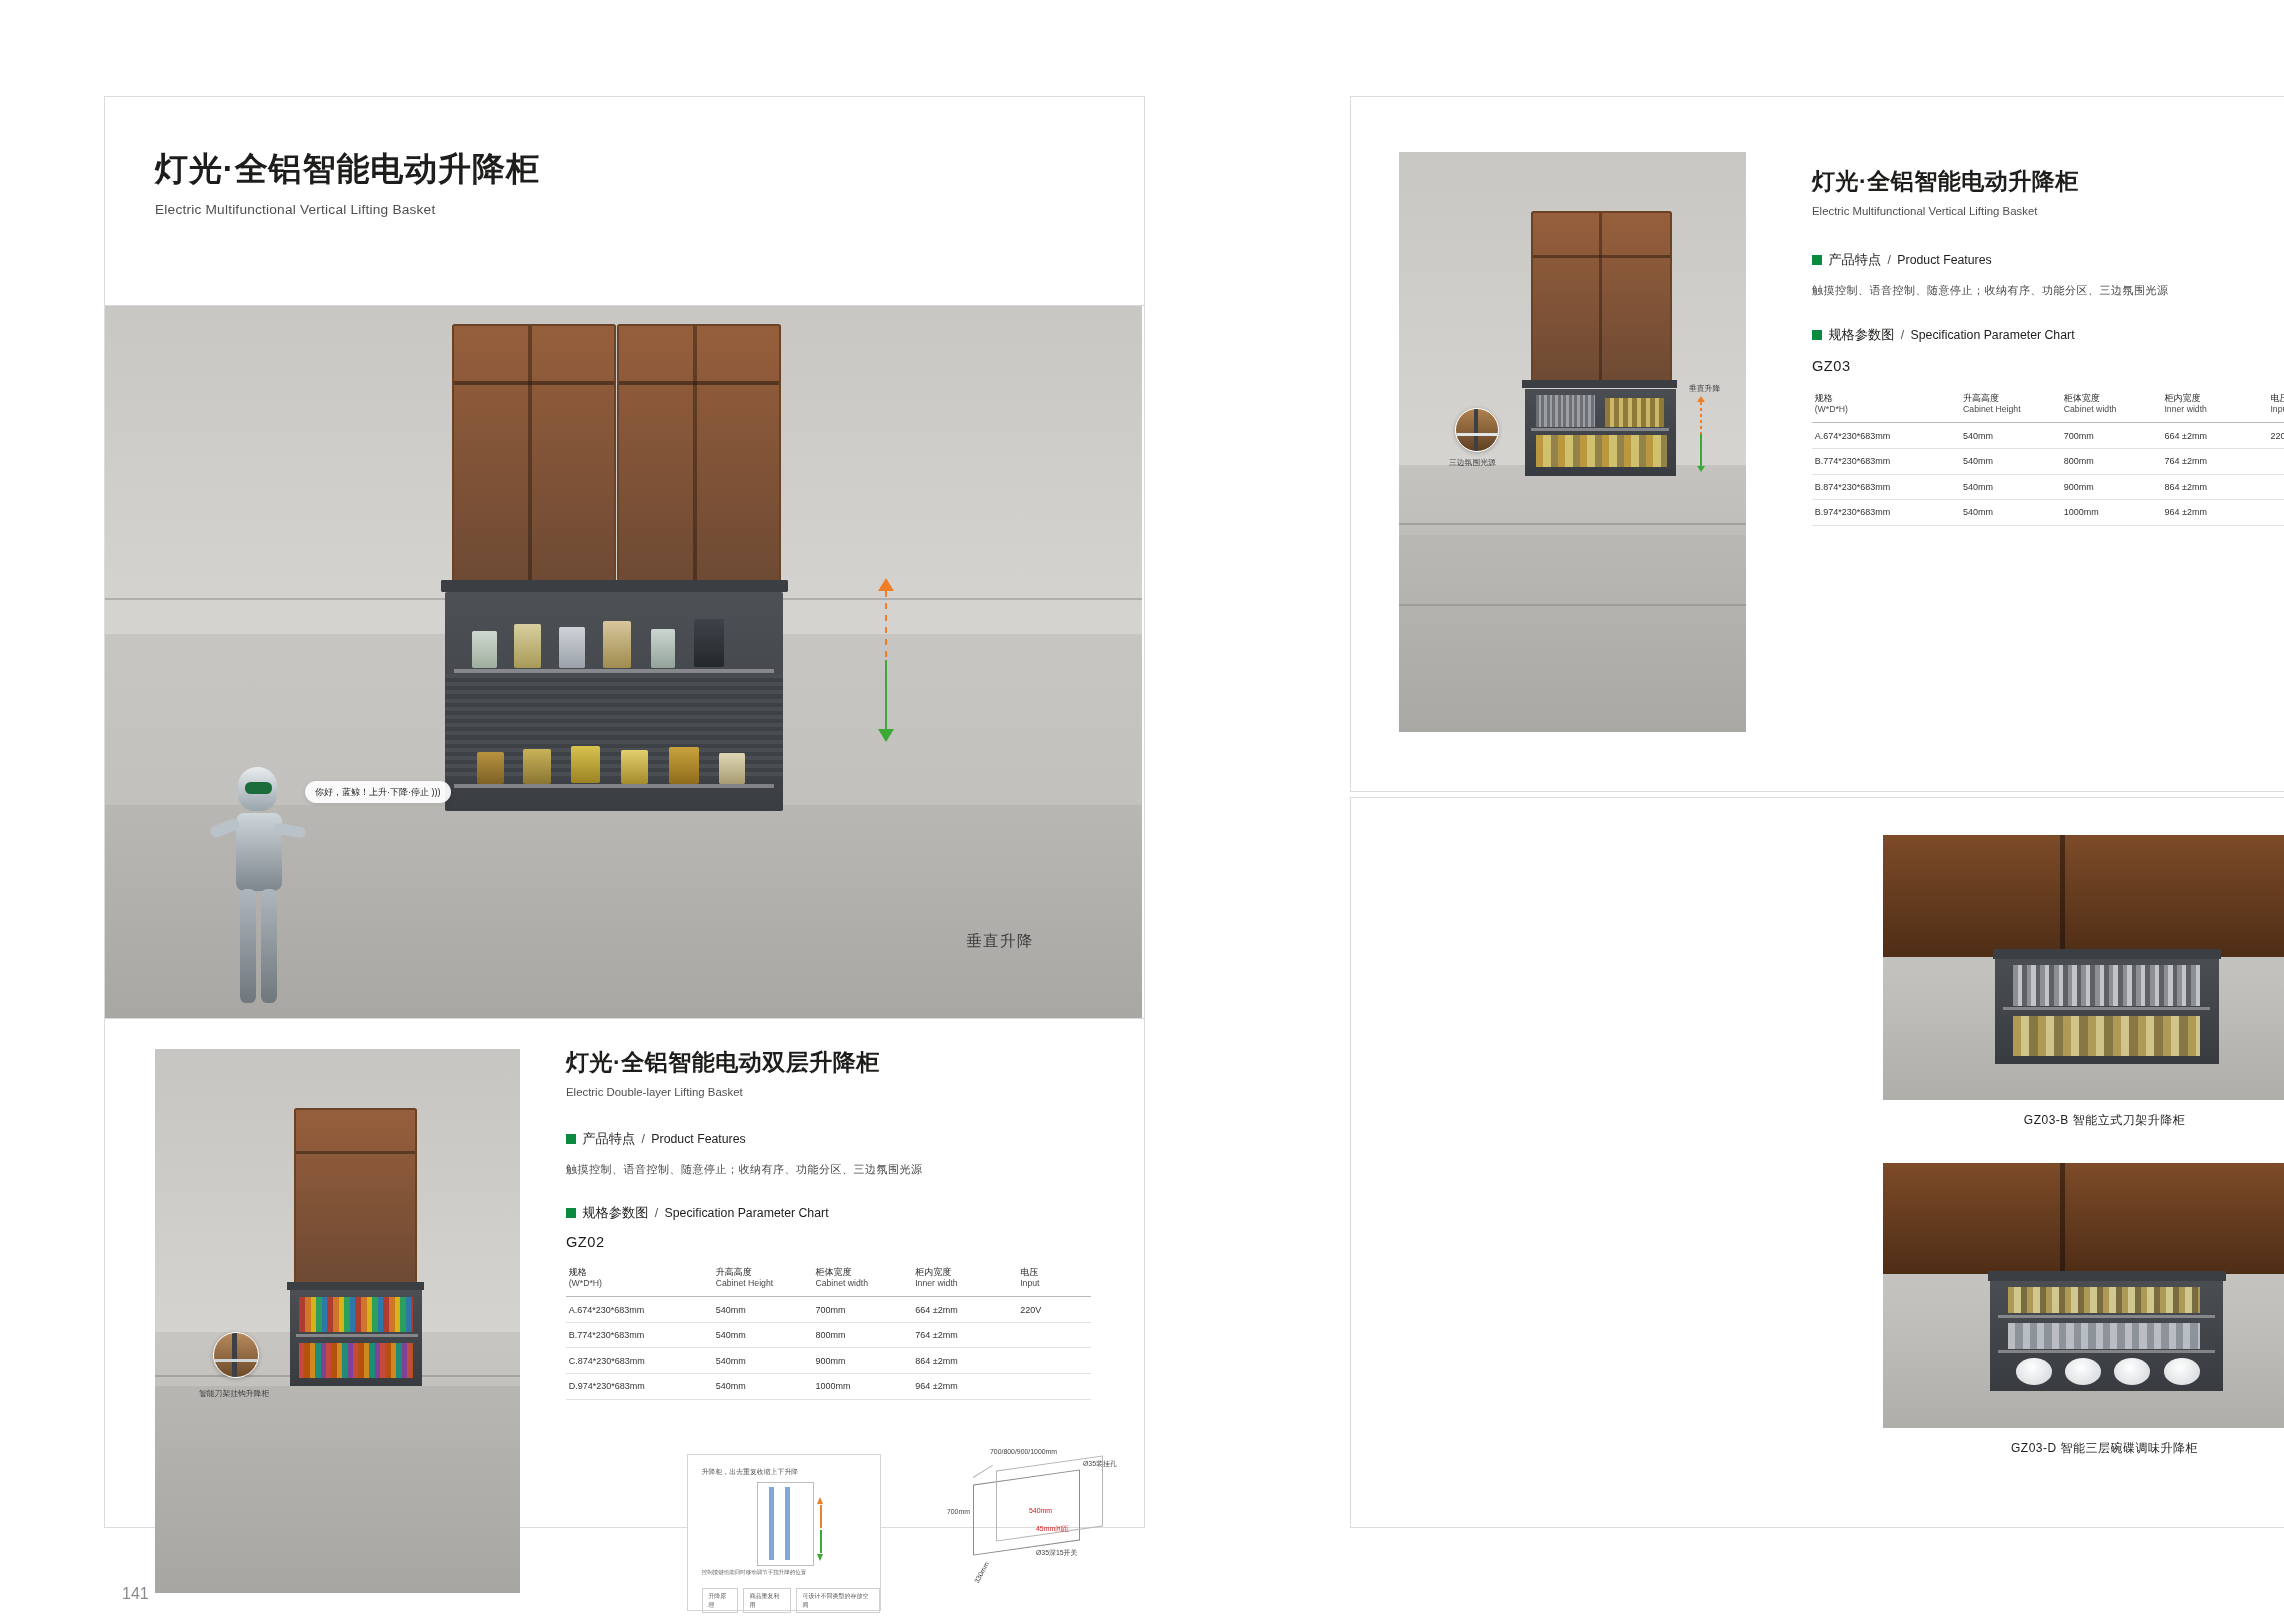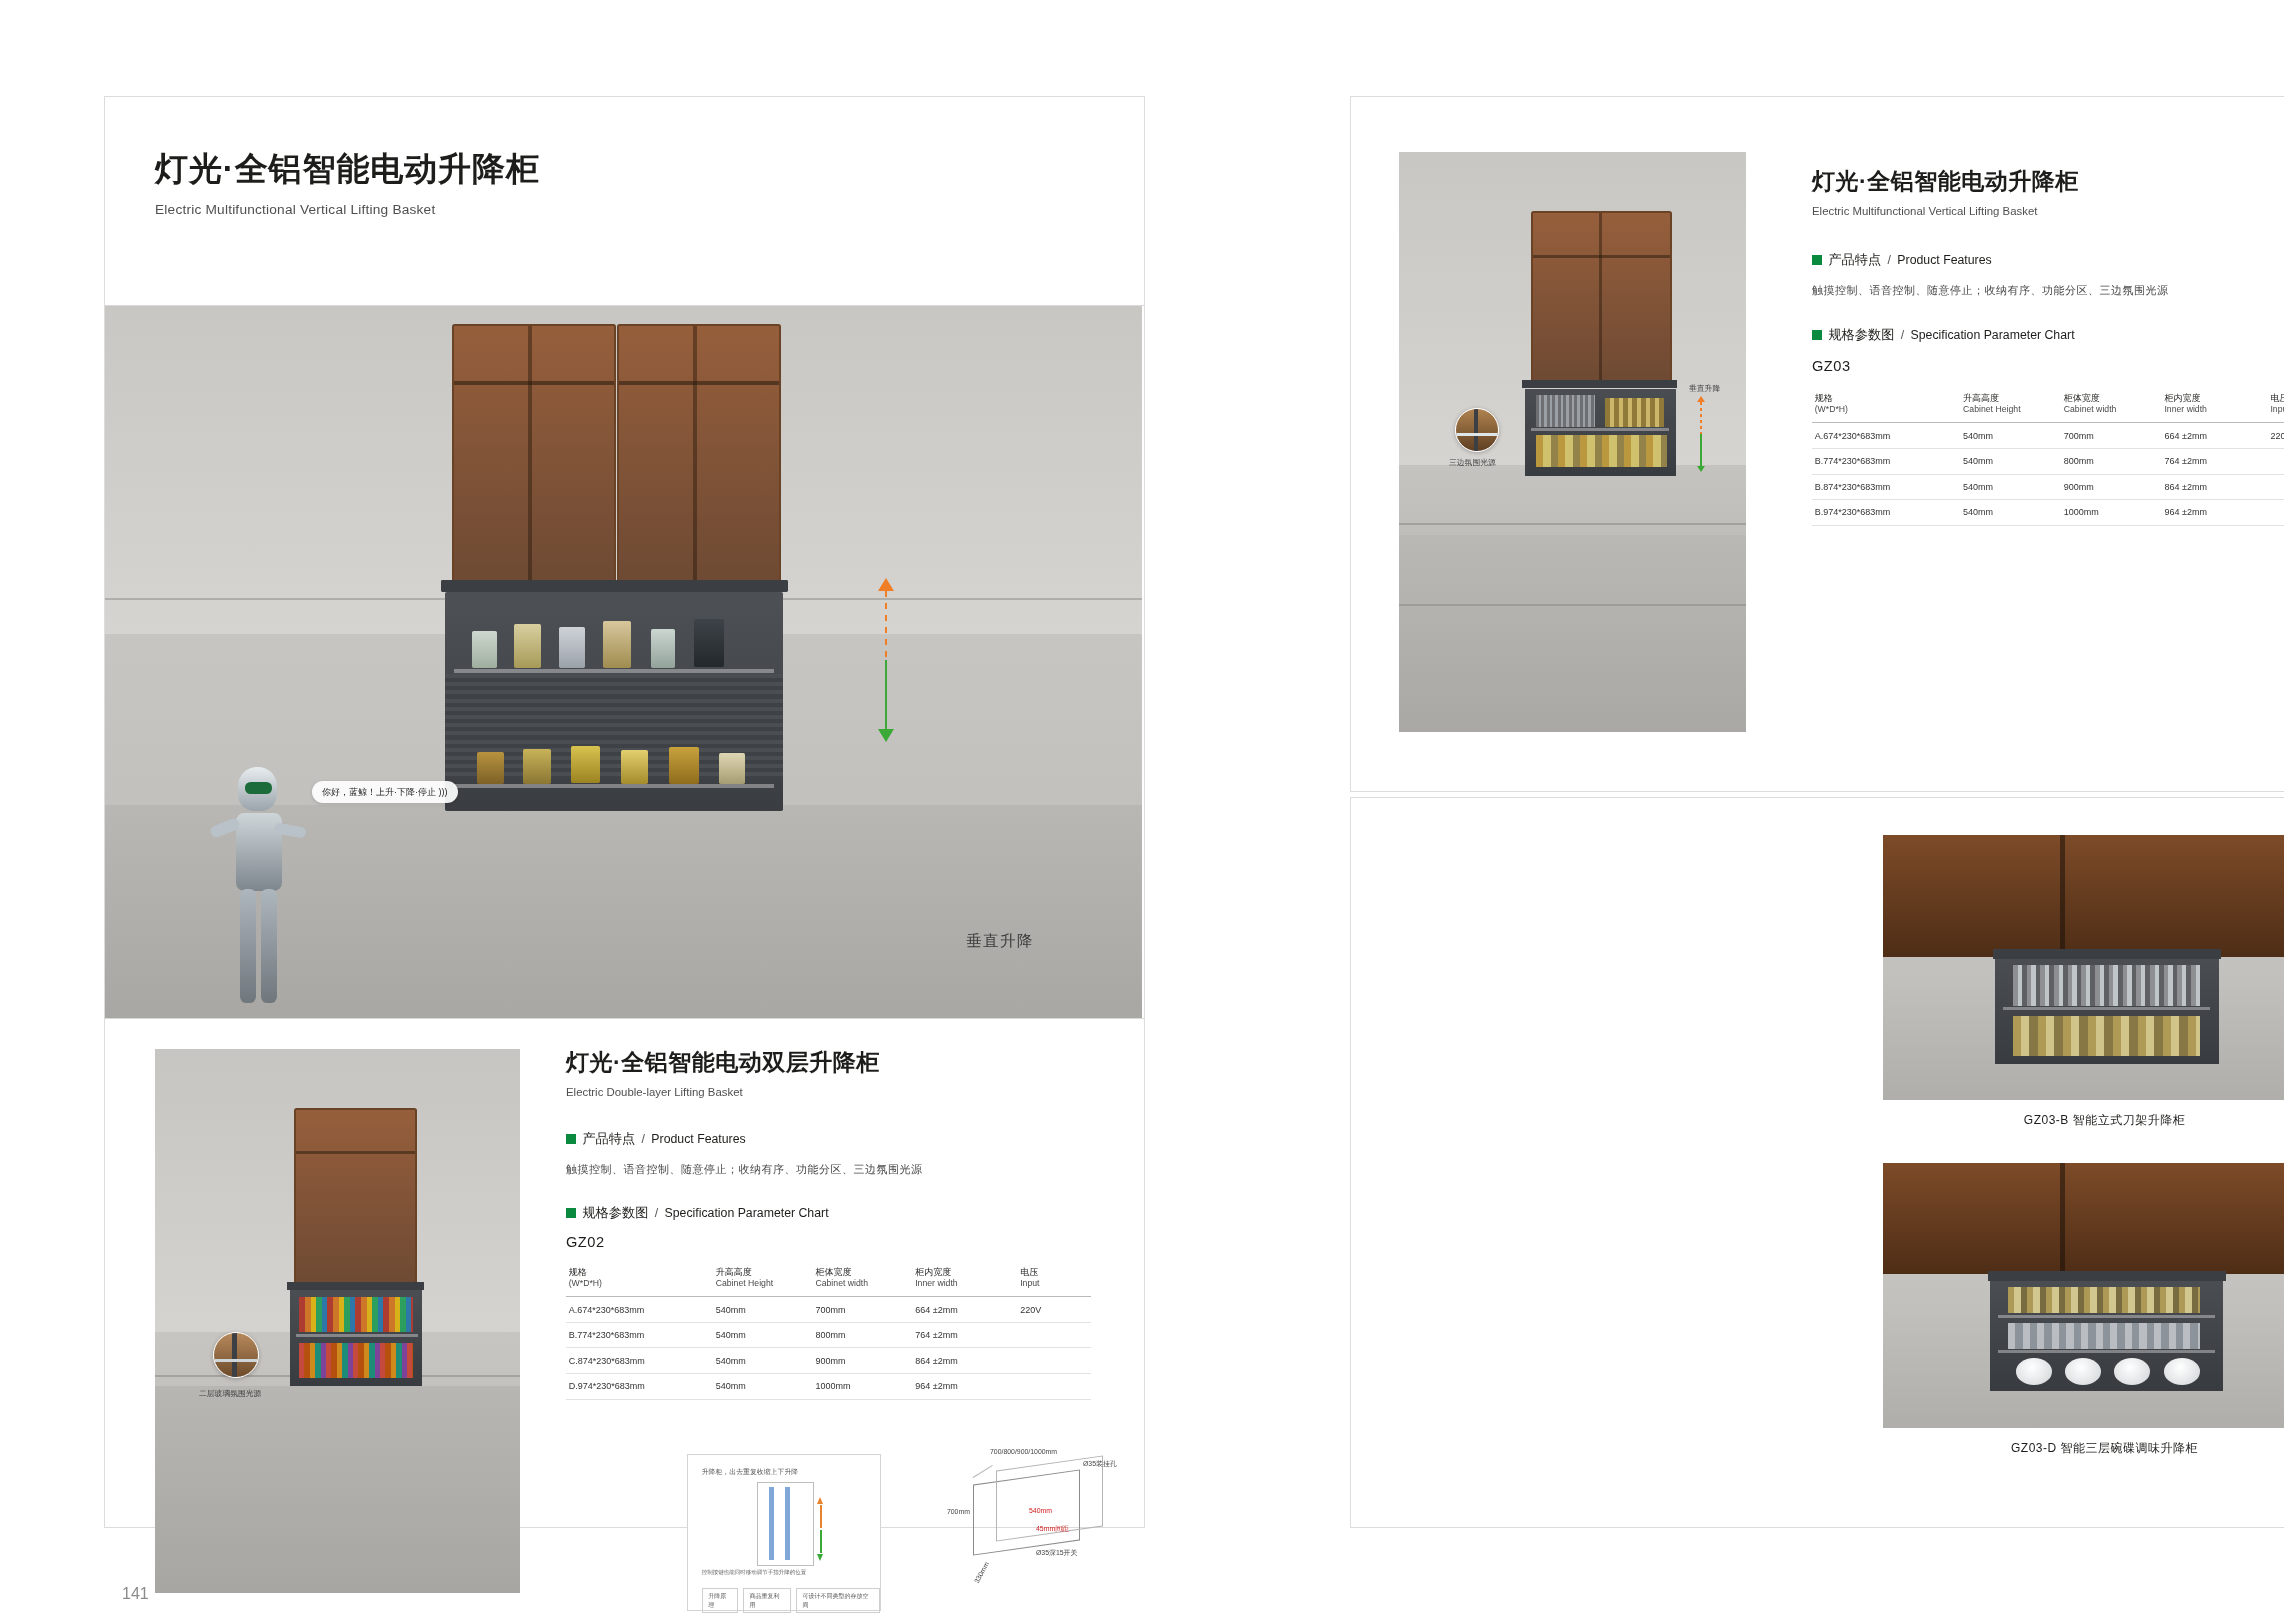--- a/index.html
+++ b/index.html
@@ -129,21 +129,21 @@
 
       <div style="position:absolute;left:105px;top:461px;width:96px;height:238px;">
         <div style="position:absolute;left:28px;top:0;width:39px;height:44px;background:linear-gradient(180deg,#e7ecef,#9aa4ab);border-radius:19px 19px 16.4px 16.4px;"></div>
         <div style="position:absolute;left:35px;top:14.6px;width:26.5px;height:12px;background:#1c6b3a;border-radius:5.5px;"></div>
         <div style="position:absolute;left:25.6px;top:46px;width:46px;height:78px;background:linear-gradient(180deg,#cfd6da,#7d868d);border-radius:8.2px;"></div>
         <div style="position:absolute;left:0px;top:55px;width:30px;height:12px;background:#b9c2c8;border-radius:5.5px;transform:rotate(-22deg);"></div>
         <div style="position:absolute;left:64px;top:58px;width:32px;height:11px;background:#b9c2c8;border-radius:5.5px;transform:rotate(10deg);"></div>
         <div style="position:absolute;left:30px;top:122px;width:15.5px;height:114px;background:linear-gradient(180deg,#aeb7bd,#6f777d);border-radius:6.4px;"></div>
         <div style="position:absolute;left:51px;top:122px;width:15.5px;height:114px;background:linear-gradient(180deg,#aeb7bd,#6f777d);border-radius:6.4px;"></div>
       </div>
-      <div class="bubble" style="left:207px;top:475px;text-align:right;">你好，蓝鲸！上升·下降·停止 )))</div>
+      <div class="bubble" style="left:200px;top:475px;text-align:right;">你好，蓝鲸！上升·下降·停止 )))</div>
     </div>
 
     <div class="rule" style="position:absolute;left:0;top:921px;width:100%;"></div>
 
     <div class="img" style="left:50px;top:952px;width:365px;height:544px;background:linear-gradient(180deg,#d4d2cf 0%,#c9c7c3 48%,#b5b3af 100%);">
       <div style="position:absolute;left:0;top:0;width:100%;height:52%;background:linear-gradient(180deg,#c7c5c2,#d5d3d0);"></div>
       <div style="position:absolute;left:0;top:62%;width:100%;height:38%;background:linear-gradient(180deg,#b8b6b2,#a8a6a2);"></div>
       <div style="position:absolute;left:0;top:60%;width:100%;height:1.8px;background:#a5a39f;"></div>
       <div class="cab cab-glass" style="left:139px;top:59px;width:119px;height:174px;">
         <div style="position:absolute;left:0;top:41px;width:100%;height:2.7px;background:rgba(40,25,12,.5);"></div>
@@ -151,21 +151,21 @@
       <div style="position:absolute;left:132px;top:233px;width:137px;height:8.2px;background:#3b3e43;"></div>
       <div style="position:absolute;left:135px;top:241px;width:132px;height:96px;background:linear-gradient(180deg,#4b4e53,#383b40);">
         <div style="position:absolute;left:5.5px;top:44px;width:122px;height:2.7px;background:rgba(255,255,255,.35);"></div>
         <div style="position:absolute;left:9px;top:7.3px;width:114px;height:35px;background:repeating-linear-gradient(90deg,#c0392b 0 6.4px,#e67e22 6.4px 12px,#f1c40f 12px 17.4px,#27ae60 17.4px 23px,#2980b9 23px 28px);opacity:.85;"></div>
         <div style="position:absolute;left:9px;top:53px;width:114px;height:35px;background:repeating-linear-gradient(90deg,#e74c3c 0 5.5px,#d35400 5.5px 11px,#f39c12 11px 16.4px,#16a085 16.4px 22px,#8e44ad 22px 27px);opacity:.8;"></div>
       </div>
       <div class="circle-note" style="left:58px;top:283px;width:44px;height:44px;background:linear-gradient(180deg,#b78a5c,#6d4a2a);">
         <div style="position:absolute;left:40%;top:0;width:5.5px;height:100%;background:#3c3f44;"></div>
         <div style="position:absolute;left:0;top:58%;width:100%;height:3.7px;background:#cfd6da;"></div>
       </div>
-      <div class="circle-lbl" style="left:44px;top:339px;">二层玻璃氛围光源</div>
+      <div class="circle-lbl" style="left:44px;top:339px;">智能刀架挂钩升降柜</div>
     </div>
 
     <div style="position:absolute;left:461px;top:950px;width:525px;">
       <div class="title-cn-sm">灯光·全铝智能电动双层升降柜</div>
       <div class="title-en-sm">Electric Double-layer Lifting Basket</div>
 
       <div class="feat-head" style="margin-top:32px;">
         <span class="feat-sq"></span>
         <span class="feat-cn">产品特点</span>
         <span class="feat-sep">/</span>

